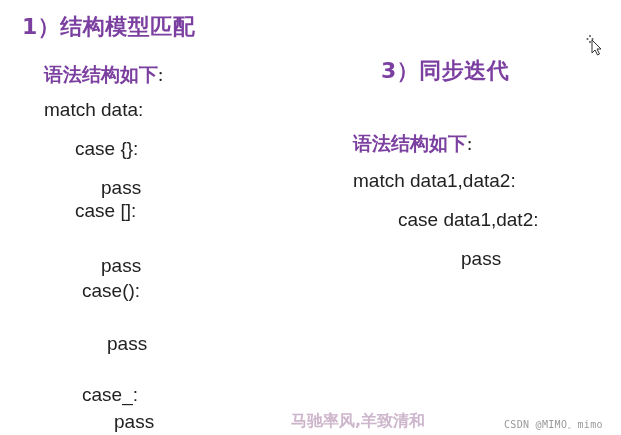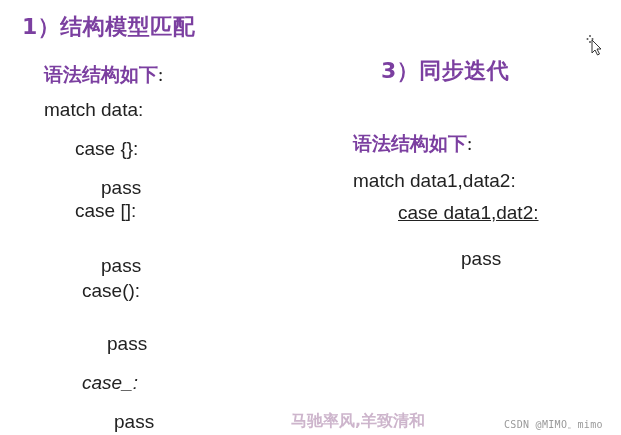--- a/index.html
+++ b/index.html
@@ -69,32 +69,32 @@
     <span>语法结构如下</span><span class="colon">:</span>
   </div>
 
   <div class="abs code" style="left:44px; top:99px;">match data:</div>
   <div class="abs code" style="left:75px; top:138px;">case {}:</div>
   <div class="abs code" style="left:101px; top:177px;">pass</div>
   <div class="abs code" style="left:75px; top:200px;">case []:</div>
   <div class="abs code" style="left:101px; top:255px;">pass</div>
   <div class="abs code" style="left:82px; top:280px;">case():</div>
   <div class="abs code" style="left:107px; top:333px;">pass</div>
-  <div class="abs code" style="left:82px; top:372px;font-style:italic;">case_:</div>
+  <div class="abs code" style="left:82px; top:384px;">case_:</div>
   <div class="abs code" style="left:114px; top:411px;">pass</div>
 
 
   <div class="abs heading" style="left:337px; top:56px;margin-left:44px;">3）同步迭代</div>
 
   <div class="abs subheading" style="left:353px; top:131px;">
     <span>语法结构如下</span><span class="colon">:</span>
   </div>
 
   <div class="abs code" style="left:353px; top:170px;">match data1,data2:</div>
-  <div class="abs code" style="left:398px; top:202px;text-decoration:underline;">case data1,dat2:</div>
+  <div class="abs code" style="left:398px; top:209px;">case data1,dat2:</div>
   <div class="abs code" style="left:461px; top:248px;">pass</div>
 
   <div class="abs watermark" style="left:504px; top:418px;">CSDN @MIMO。mimo</div>
   <div class="abs footer-motto" style="left:291px; top:411px;">马驰率风,羊致清和</div>
 
   <svg class="cursor" viewBox="0 0 20 24">
     <circle cx="4" cy="2" r="1" fill="#555"></circle>
     <circle cx="1.5" cy="5" r="1" fill="#555"></circle>
     <circle cx="6.5" cy="5" r="1" fill="#555"></circle>
     <circle cx="4" cy="8" r="1" fill="#555"></circle>

